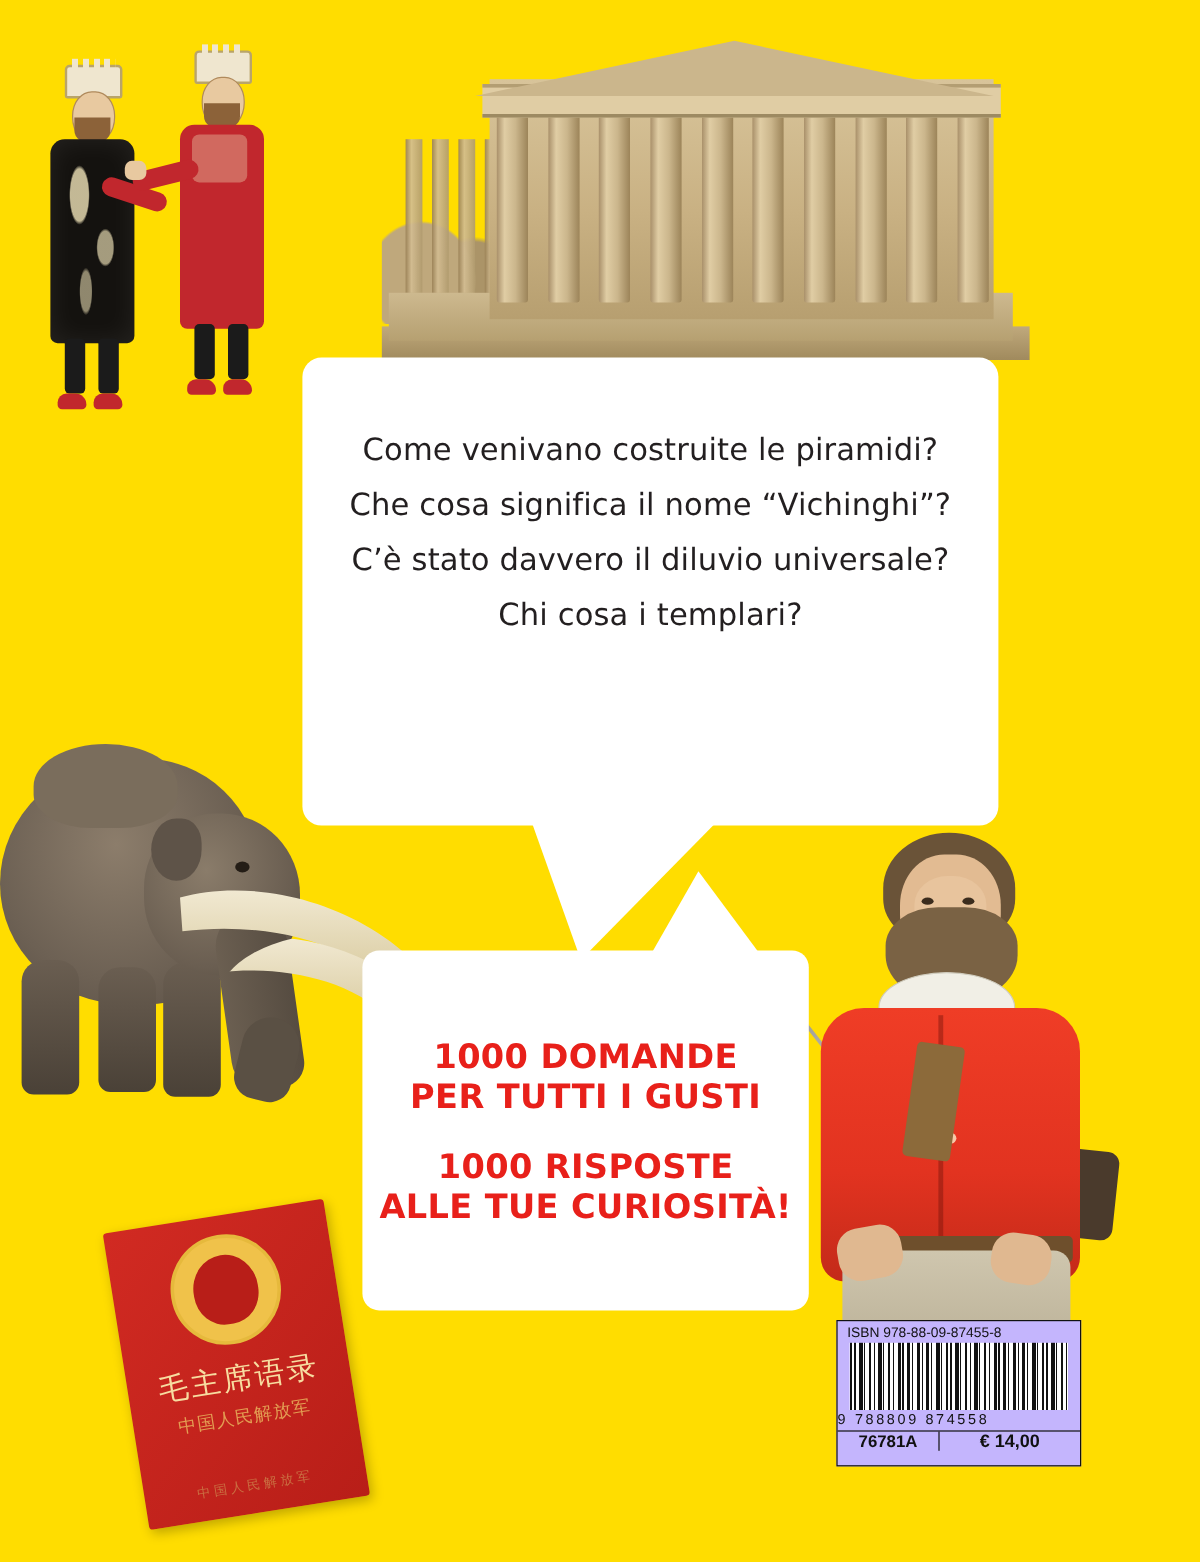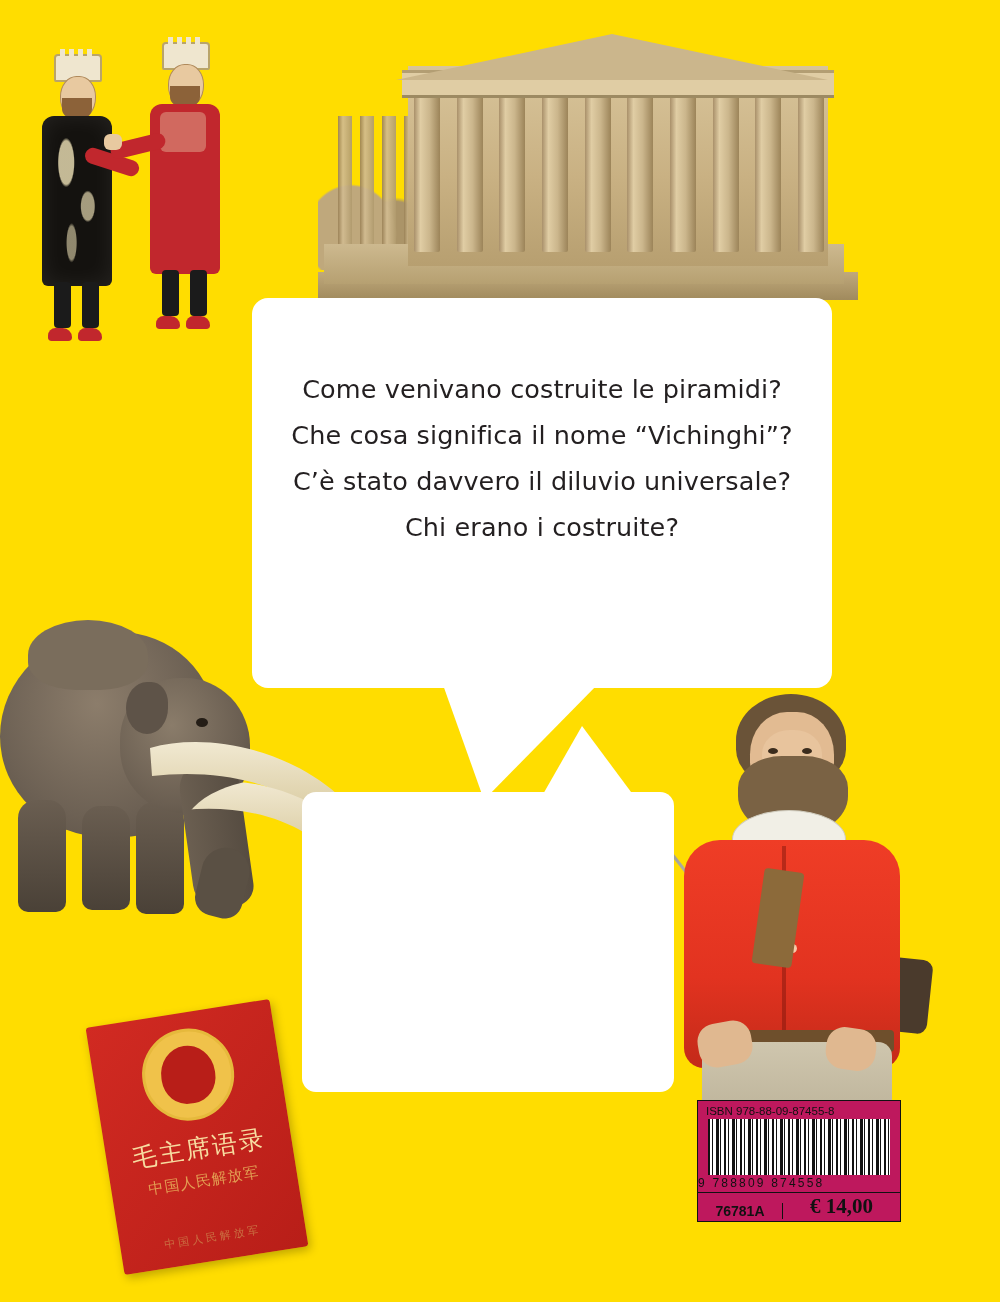--- a/index.html
+++ b/index.html
@@ -644,21 +644,21 @@
     width: 0;
     height: 0;
     border-left: 42px solid transparent;
     border-right: 116px solid transparent;
     border-top: 118px solid #ffffff;
   }
   .questions {
     position: absolute;
     left: 0;
     right: 0;
-    top: 76px;
+    top: 62px;
     text-align: center;
     padding: 0 26px;
   }
   .questions p {
     margin: 0 0 14px 0;
     font-size: 25.5px;
     color: #231f20;
     font-family: "DejaVu Sans", sans-serif;
     letter-spacing: 0.1px;
     line-height: 1.25;
@@ -701,21 +701,21 @@
   }
   .claim .gap { height: 26px; }
 
   
   .barcode-box {
     position: absolute;
     left: 697px;
     top: 1100px;
     width: 202px;
     height: 120px;
-    background: #be185d;
+    background: #c4b5fd;
     border: 1px solid #111;
     padding: 0;
   }
   .isbn-text {
     font-family: "Liberation Sans", sans-serif;
     font-size: 11.5px;
     color: #111;
     padding: 4px 0 2px 8px;
   }
   .bars {
@@ -732,38 +732,38 @@
     font-size: 12px;
     letter-spacing: 2.2px;
     color: #111;
     text-align: left;
     padding: 1px 0 2px 0;
   }
   .price-row {
     display: flex;
     border-top: 1px solid #111;
     height: 26px;
-    align-items: flex-end;
+    align-items: flex-start;
   }
   .price-code {
     width: 84px;
     border-right: 1px solid #111;
     font-family: "Liberation Sans", sans-serif;
     font-weight: bold;
     font-size: 14px;
     color: #111;
     display: flex;
     align-items: center;
     justify-content: center;
   }
   .price-val {
     flex: 1;
-    font-family: Liberation Serif, serif;
+    font-family: Liberation Sans, sans-serif;
     font-weight: bold;
-    font-size: 21px;
+    font-size: 15px;
     color: #111;
     display: flex;
     align-items: center;
     justify-content: center;
   }
 </style>
 </head>
 <body>
 
 <div class="page">
@@ -874,26 +874,33 @@
     <div class="gar-hand"></div>
     <div class="gar-hand2"></div>
   </div>
 
   <div class="bubble-main">
     <div class="tail"></div>
     <div class="questions">
       <p>Come venivano costruite le piramidi?</p>
       <p>Che cosa significa il nome “Vichinghi”?</p>
       <p>C’è stato davvero il diluvio universale?</p>
-      <p>Chi erano i costruite?</p>
+      <p>Chi cosa i templari?</p>
     </div>
   </div>
 
   <div class="bubble-red">
     <div class="tail2"></div>
+    <div class="claim">
+      <div class="line">1000 DOMANDE</div>
+      <div class="line">PER TUTTI I GUSTI</div>
+      <div class="gap"></div>
+      <div class="line">1000 RISPOSTE</div>
+      <div class="line">ALLE TUE CURIOSITÀ!</div>
+    </div>
   </div>
 
   <div class="barcode-box">
     <div class="isbn-text">ISBN 978-88-09-87455-8</div>
     <div class="bars"></div>
     <div class="bars-digits">9 788809 874558</div>
     <div class="price-row">
       <div class="price-code">76781A</div>
       <div class="price-val">€ 14,00</div>
     </div>

